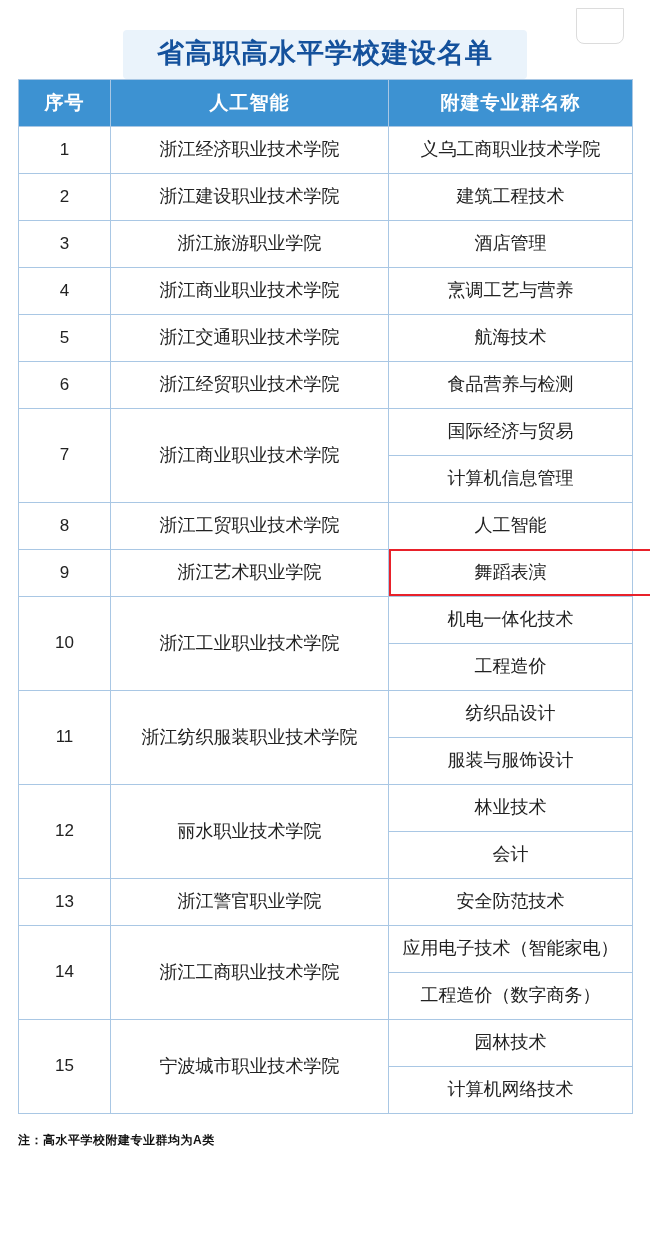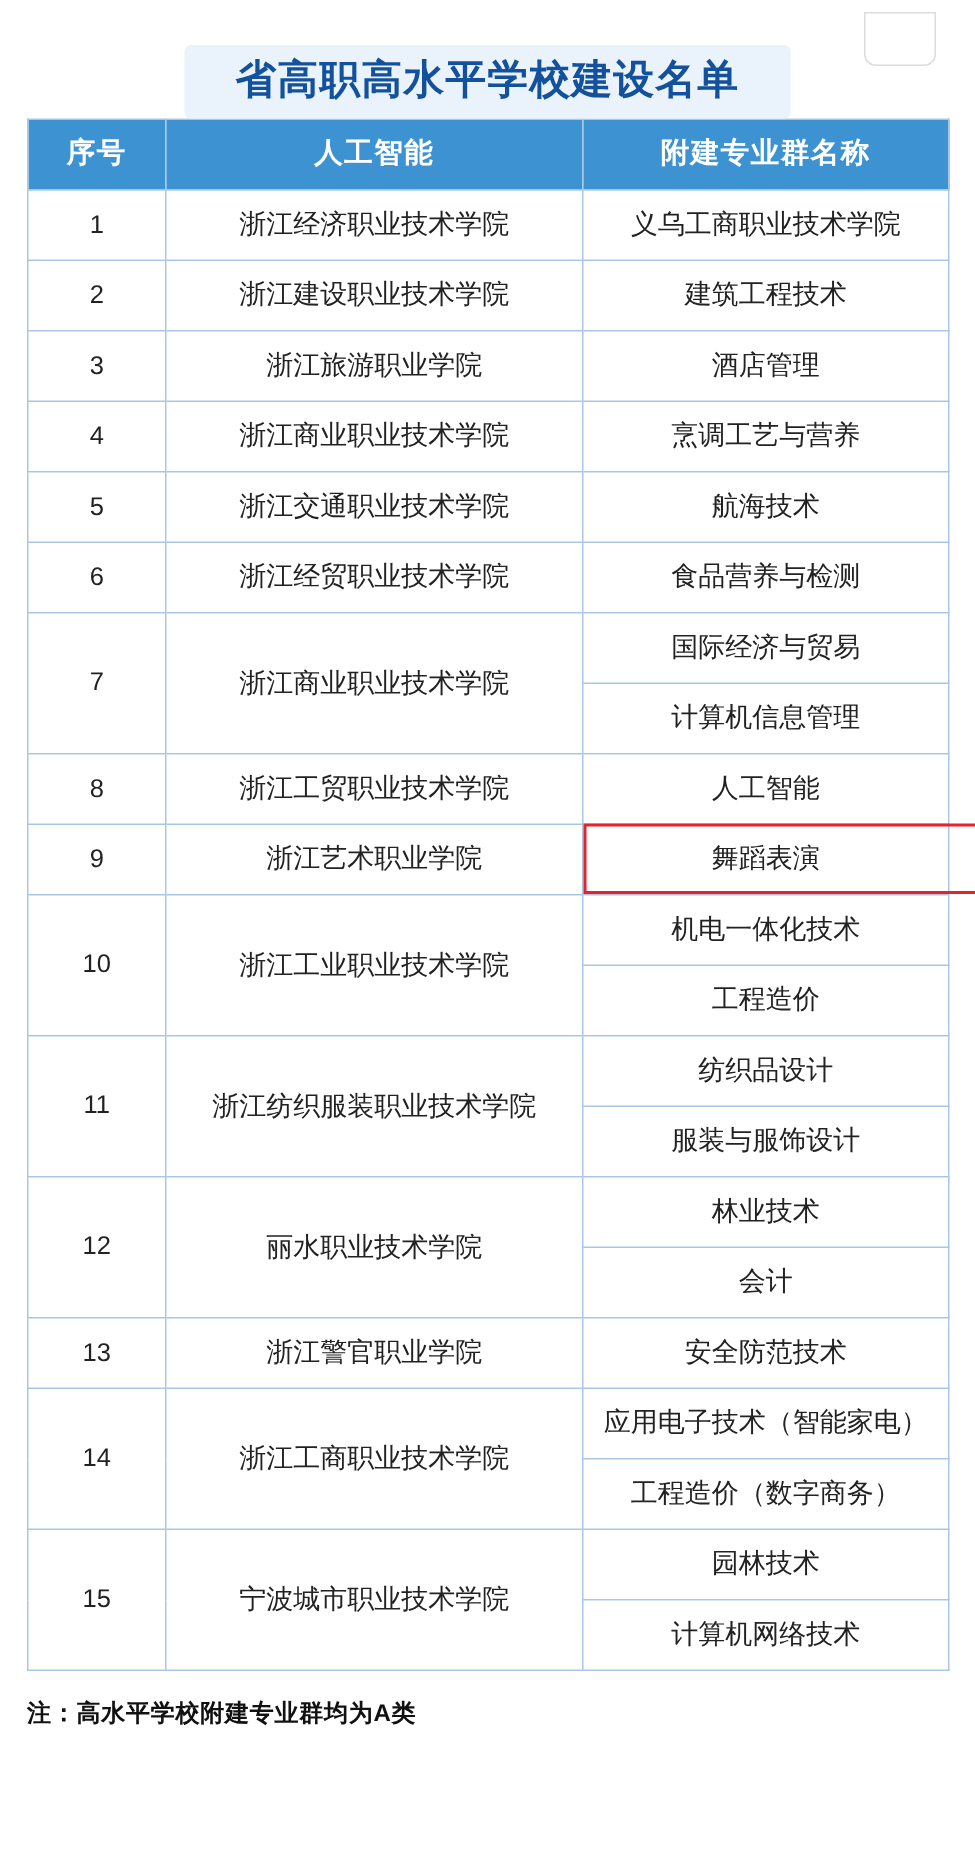--- a/index.html
+++ b/index.html
@@ -91,21 +91,21 @@
     left: 18px;
     width: 614px;
     height: 48px;
     border: 2px solid #e8212a;
     box-sizing: border-box;
     pointer-events: none;
     z-index: 5;
   }
   .note {
     margin-top: 18px;
-    font-size: 16px;
+    font-size: 12px;
     font-weight: bold;
     color: #111111;
     letter-spacing: 0.5px;
   }
 </style>
 </head>
 <body>
 
 <div class="page">
 

